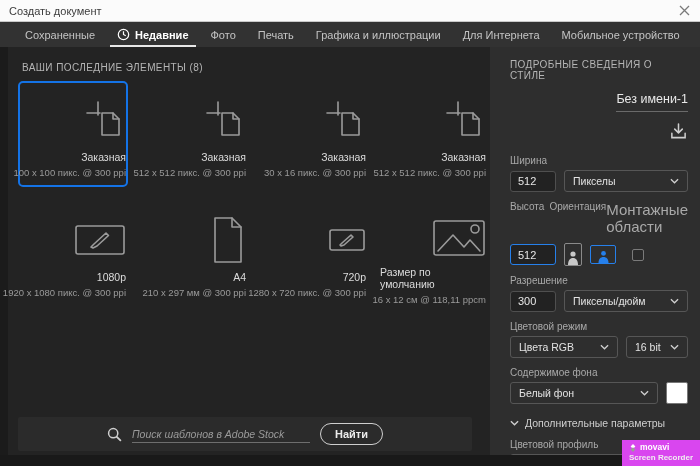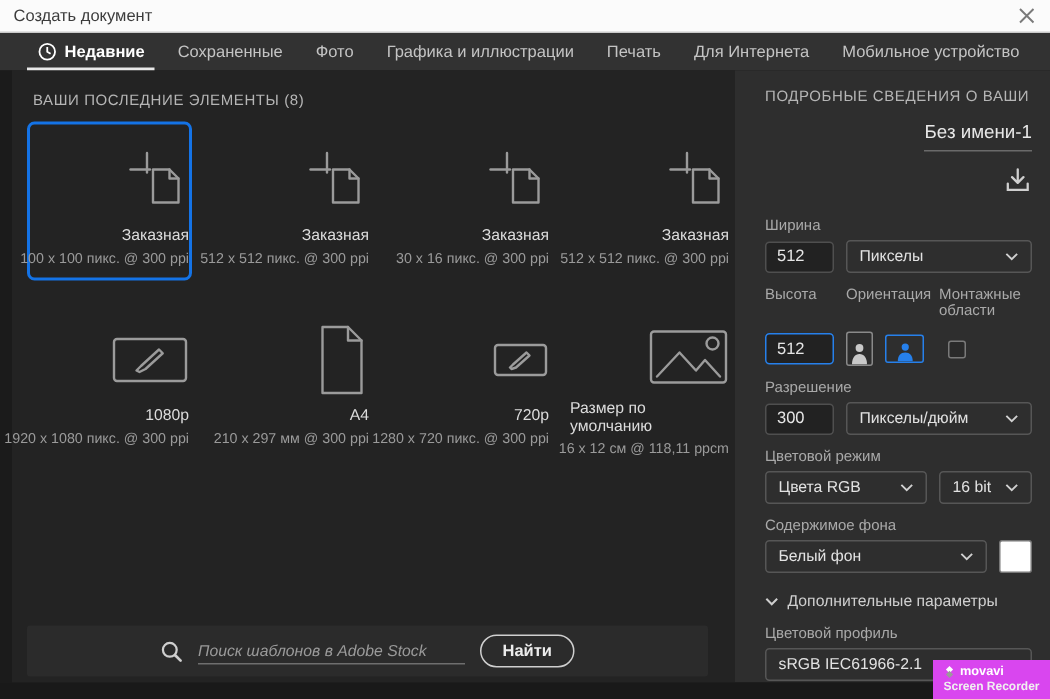--- a/index.html
+++ b/index.html
@@ -55,21 +55,21 @@
   .field-label { font-size:10px; color:#a9a9a9; margin-bottom:4px; }
   .row { display:flex; align-items:center; gap:8px; margin-bottom:9px; }
   .num-input { width:46px; height:21px; background:#222222; border:1px solid #4f4f4f; border-radius:3px;
                color:#e6e6e6; font-size:11px; padding:0 7px; outline:none;
                font-family:"Liberation Sans","DejaVu Sans",sans-serif; }
   .num-input.focused { border:1.5px solid #2680eb; }
   .select { height:22px; background:#2e2e2e; border:1px solid #565656; border-radius:3px;
             display:flex; align-items:center; justify-content:space-between; padding:0 8px;
             font-size:10.5px; color:#e2e2e2; cursor:pointer; }
   .labels-3 { display:flex; margin-bottom:4px; }
-  .labels-3 .l1 { width:54px; } .labels-3 .l2 { width:62px; } .labels-3 .l3 { flex:1; font-size:10px; }
+  .labels-3 .l1 { width:54px; } .labels-3 .l2 { width:62px; } .labels-3 .l3 { flex:1; font-size:15px; }
   .orient-box { border:1px solid #8a8a8a; border-radius:2px; display:flex; align-items:flex-end; justify-content:center; cursor:pointer; }
   .orient-portrait { width:18px; height:23px; }
   .orient-landscape { width:26px; height:19px; border-color:#2680eb; }
   .checkbox { width:12px; height:12px; border:1px solid #7a7a7a; border-radius:2px; background:#2a2a2a; cursor:pointer; margin-left:8px; }
   .swatch { width:22px; height:22px; border-radius:2px; border:1px solid #777; cursor:pointer; }
   .advanced { display:flex; align-items:center; gap:6px; font-size:10.5px; color:#cfcfcf; margin:4px 0 10px 0; cursor:pointer; }
   .panel-spacer { flex:1; }
 
   
   .bottom-strip { height:11px; background:#191919; }
@@ -86,38 +86,38 @@
   <div class="titlebar">
     <span class="titlebar-text">Создать документ</span>
     <span class="close-btn">
       <svg width="11" height="11" viewBox="0 0 11 11">
           <path d="M1 1 L10 10 M10 1 L1 10" stroke="#7a7a7a" stroke-width="1.3"></path>
         </svg>
     </span>
   </div>
 
   <div class="tabbar">
+    <div class="tab">
+        <span>Сохраненные</span>
+      </div>
     <div class="tab active">
       <svg width="13" height="13" viewBox="0 0 14 14">
           <circle cx="7" cy="7" r="5.6" fill="none" stroke="#fff" stroke-width="1.3"></circle>
           <path d="M7 3.6 V7 L9.4 8.4" fill="none" stroke="#fff" stroke-width="1.3"></path>
         </svg>
       <span>Недавние</span>
     </div>
     <div class="tab">
-        <span>Сохраненные</span>
-      </div>
-    <div class="tab">
         <span>Фото</span>
       </div>
     <div class="tab">
+        <span>Печать</span>
+      </div>
+    <div class="tab">
         <span>Графика и иллюстрации</span>
-      </div>
-    <div class="tab">
-        <span>Печать</span>
       </div>
     <div class="tab">
         <span>Для Интернета</span>
       </div>
     <div class="tab">
         <span>Мобильное устройство</span>
       </div>
     <div class="tab"></div>
   </div>
 
@@ -230,21 +230,21 @@
         <svg width="15" height="15" viewBox="0 0 15 15">
             <circle cx="6.2" cy="6.2" r="4.6" fill="none" stroke="#cfcfcf" stroke-width="1.5"></circle>
             <line x1="9.8" y1="9.8" x2="13.4" y2="13.4" stroke="#cfcfcf" stroke-width="1.8" stroke-linecap="round"></line>
           </svg>
         <input class="search-input" type="text" placeholder="Поиск шаблонов в Adobe Stock" style="">
         <button class="pill-btn">Найти</button>
       </div>
     </div>
 
     <div class="right">
-      <div class="panel-header">ПОДРОБНЫЕ СВЕДЕНИЯ О ВАШИ</div>
+      <div class="panel-header">ПОДРОБНЫЕ СВЕДЕНИЯ О СТИЛЕ</div>
 
       <div class="name-row">
         <div class="doc-name">Без имени-1</div>
         <span class="save-icon">
           <svg width="19" height="18" viewBox="0 0 20 19">
               <path d="M10 2 V11 M6 7.5 L10 11.5 L14 7.5" fill="none" stroke="#cfcfcf" stroke-width="1.6" stroke-linecap="round" stroke-linejoin="round"></path>
               <path d="M3 12 V16.5 H17 V12" fill="none" stroke="#cfcfcf" stroke-width="1.6" stroke-linecap="round"></path>
             </svg>
         </span>
       </div>

